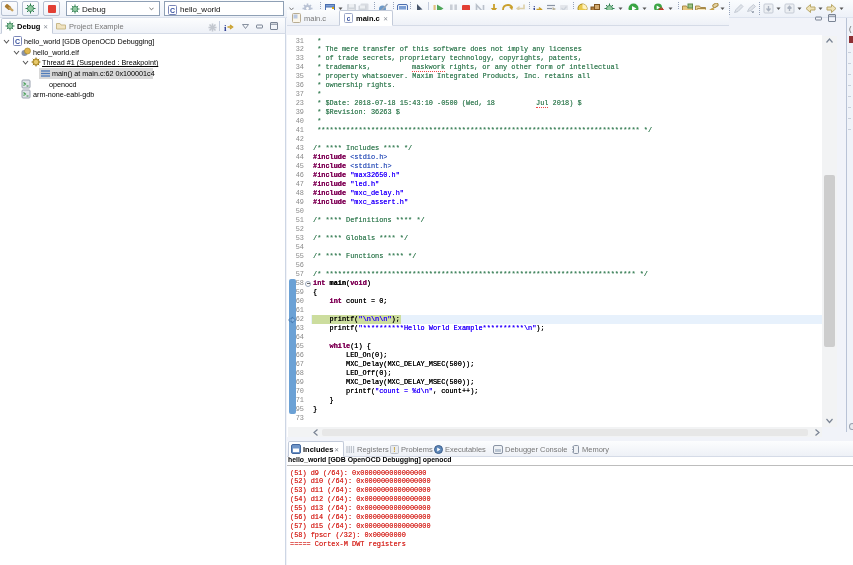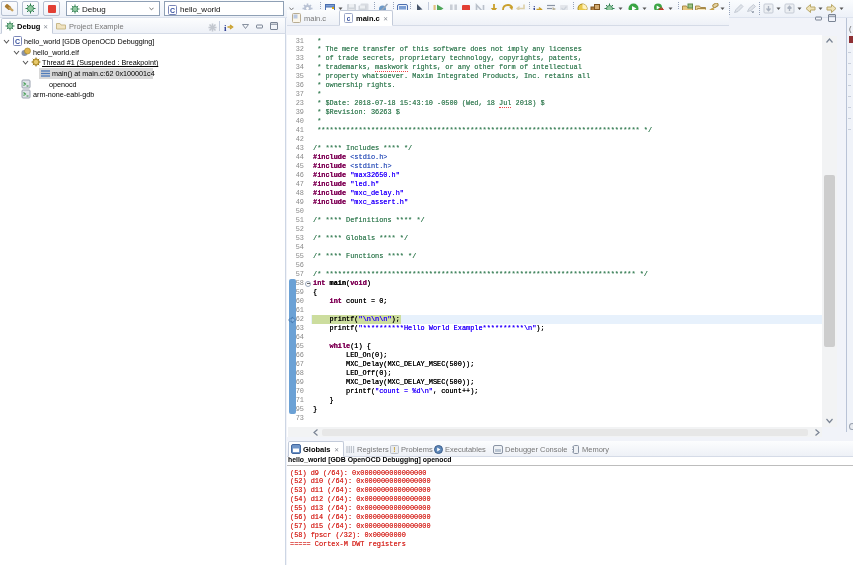--- a/index.html
+++ b/index.html
@@ -30,21 +30,21 @@
   .texp { position:absolute; font-size:7px; color:#444; }
   
   #edtext { position:absolute; left:313px; top:36.5px; width:509px;
     font:6.9px/8.98px "Liberation Mono",monospace; white-space:pre; color:#000; text-shadow:0 0 0.45px currentColor; }
   #gutter { position:absolute; left:288px; top:36.5px; width:16px;
     font:6.9px/8.98px "Liberation Mono",monospace; color:#8a8a8a; text-align:right; }
   .cmt { color:#43855f; }
   .kw  { color:#7f0055; font-weight:bold; }
   .str { color:#2a00ff; }
   .hdr { color:#3f5fbf; }
-  .misspell { border-bottom:1px dotted #e44; }
+  .misspell { border-bottom:1px dotted #e44;margin-left:37px; }
   .fb { font-weight:bold; color:#000; }
   
   #conout { text-shadow:0 0 0.45px currentColor; position:absolute; left:290px; top:468.5px;
     font:6.9px/8.95px "Liberation Mono",monospace; color:#d8312b; white-space:pre; }
   
   .sb { position:absolute; background:#f2f3f4; }
   .sbthumb { position:absolute; background:#cdcdcd; border-radius:2px; }
   .sbarr { position:absolute; color:#8a8f98; font-size:6px; }
 </style>
 </head>
@@ -497,21 +497,21 @@
   <div class="abs" style="left:2px;top:405px;width:6px;height:7px;border:1px solid #9aa2b0;border-radius:50%;background:#e8ebf0;"></div>
 </div>
 
 <div class="panel" id="console" style="left:287px; top:441px; width:566px; height:124px;"></div>
 <div class="tabbar" style="left:287px; top:441px; width:566px;">
   <div class="tab active" style="left:1px; width:56px;"></div>
   <svg class="abs" style="left:4px;top:3px" width="10" height="10" viewBox="0 0 10 10">
     <rect x="0.5" y="0.5" width="9" height="9" rx="1.5" fill="#6f95c8" stroke="#44689e"></rect>
     <rect x="2" y="4.5" width="6" height="3.5" fill="#fff"></rect>
   </svg>
-  <span class="tlabel" style="left:16px;font-weight:bold;color:#000;">Globals</span>
+  <span class="tlabel" style="left:16px;font-weight:bold;color:#000;">Includes</span>
   <span class="tclose" style="left:47px;">✕</span>
   <svg class="abs" style="left:59px;top:3.5px" width="9" height="9" viewBox="0 0 9 9">
     <g stroke="#b9bfc9" stroke-width="1.1">
         <line x1="1" y1="1" x2="1" y2="8"></line>
         <line x1="3.2" y1="1" x2="3.2" y2="8"></line>
         <line x1="5.4" y1="1" x2="5.4" y2="8"></line>
         <line x1="7.6" y1="1" x2="7.6" y2="8"></line>
       </g>
   </svg>
   <span class="tlabel" style="left:70px;">Registers</span>

